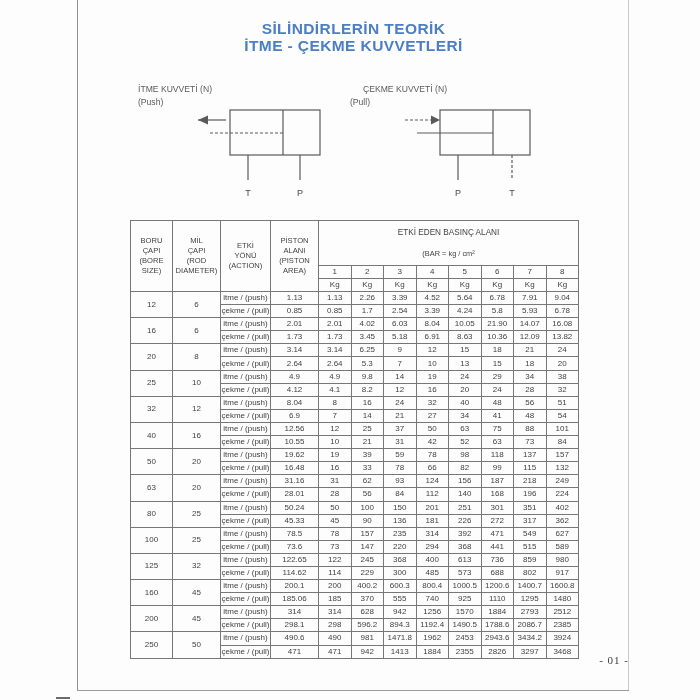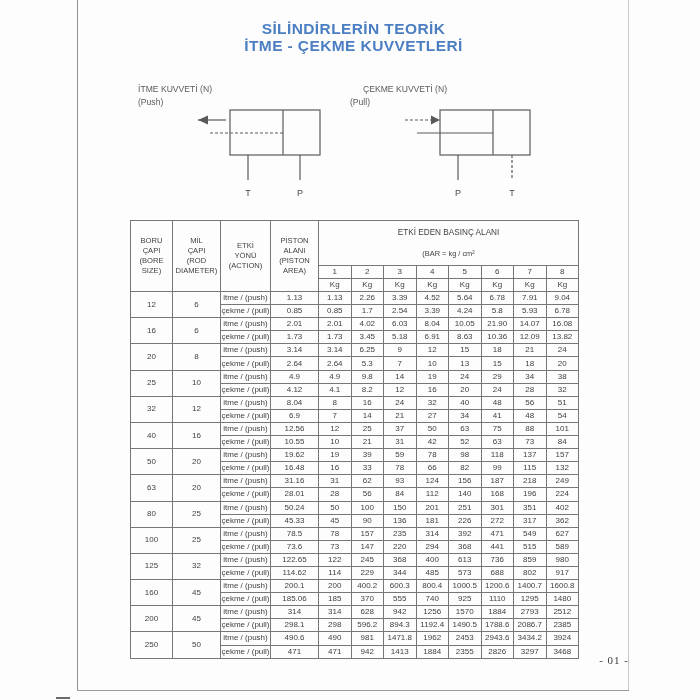--- a/index.html
+++ b/index.html
@@ -424,21 +424,21 @@
         <td>613</td>
         <td>736</td>
         <td>859</td>
         <td>980</td>
       </tr>
       <tr>
         <td>çekme / (pull)</td>
         <td>114.62</td>
         <td>114</td>
         <td>229</td>
-        <td>344</td>
+        <td>300</td>
         <td>485</td>
         <td>573</td>
         <td>688</td>
         <td>802</td>
         <td>917</td>
       </tr>
       <tr class="grp">
         <td rowspan="2">160</td>
         <td rowspan="2">45</td>
         <td>itme / (push)</td>

